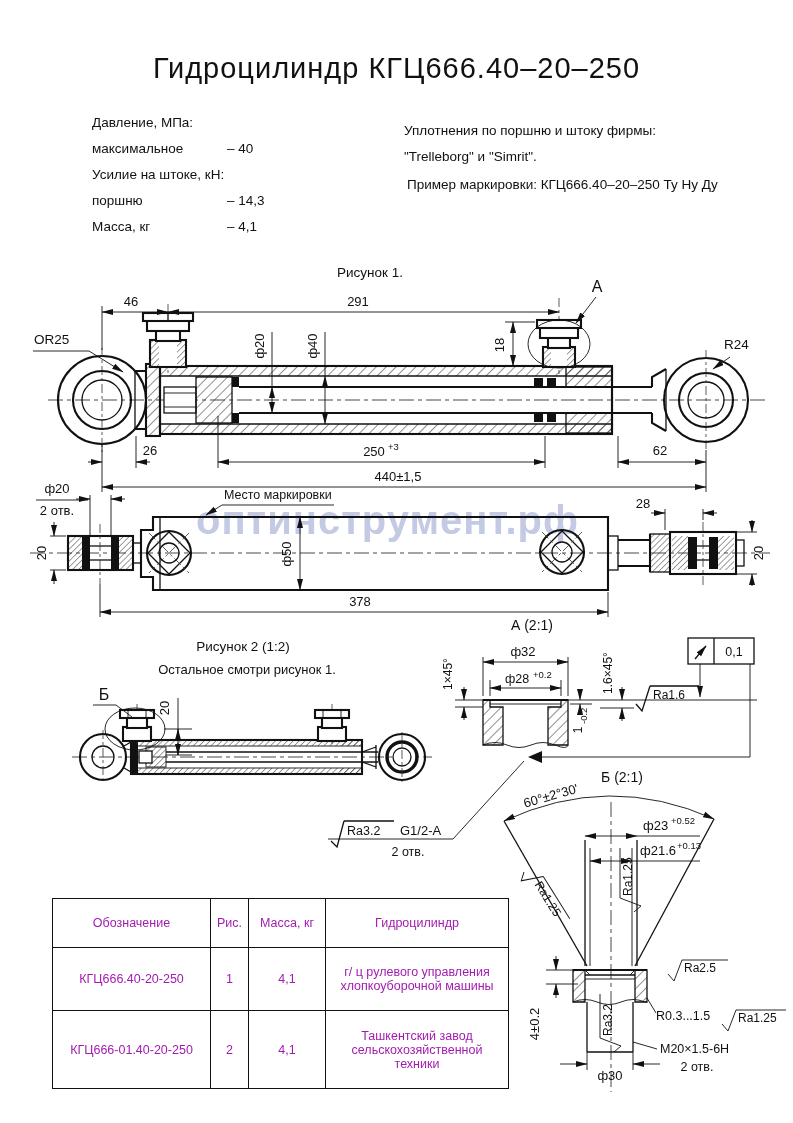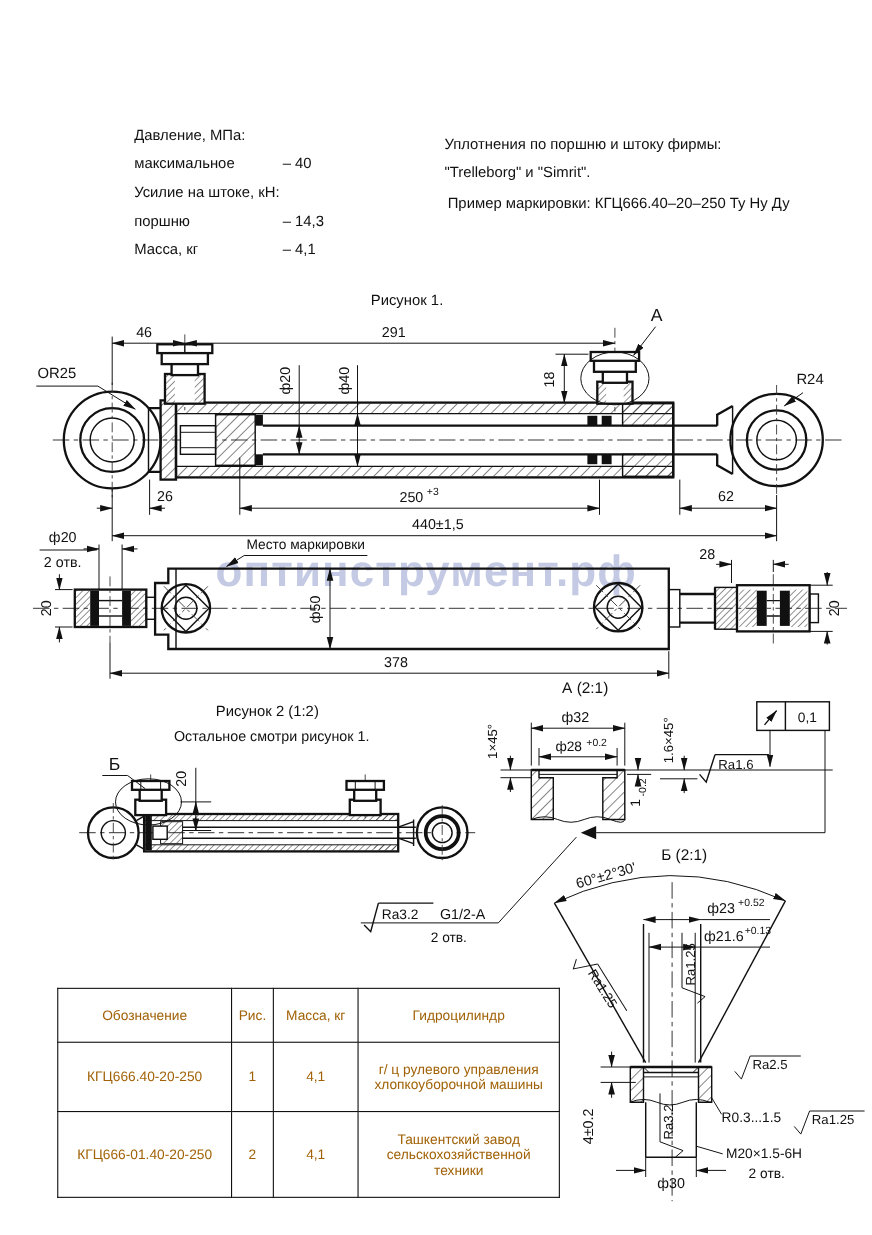--- a/index.html
+++ b/index.html
@@ -3,21 +3,21 @@
 <meta charset="utf-8">
 <style>
   html,body{margin:0;padding:0;background:#fff;}
   #page{position:relative;width:793px;height:1123px;background:#fff;overflow:hidden;
         font-family:"Liberation Sans","DejaVu Sans",sans-serif;color:#111;}
   
   #title{position:absolute;left:0;top:52px;width:793px;text-align:center;
          font-size:29px;letter-spacing:1px;color:#111;}
   #specs{position:absolute;left:92px;top:110px;font-size:13.5px;line-height:26px;}
   .spec-row{display:flex;}
-  .spec-label{width:135px;margin-left:30px;}
+  .spec-label{width:135px;}
   .spec-value{white-space:pre;}
   #seals{position:absolute;left:404px;top:118px;font-size:13.5px;line-height:26px;width:370px;}
   #seals .line3{margin-top:2px;padding-left:3px;}
   
   #watermark{position:absolute;left:196px;top:498px;font-size:40px;font-weight:700;
              letter-spacing:1px;color:rgba(148,156,206,0.55);z-index:1;}
   svg{position:absolute;left:0;top:0;z-index:2;}
   .hdr,#specs,#seals{z-index:3;position:absolute;}
   
   .s2{stroke:#111;stroke-width:2.1;}
@@ -28,29 +28,30 @@
   .cl2{stroke:#333;stroke-width:0.8;stroke-dasharray:9 3 3 3;}
   .blk{fill:#111;stroke:none;}
   .tx{font-family:"Liberation Sans","DejaVu Sans",sans-serif;fill:#111;stroke:none;}
   .f16{font-size:16px;}.f14{font-size:14px;}.f135{font-size:13.5px;}
   .f13{font-size:13px;}.f125{font-size:12.5px;}.f12{font-size:12px;}.f9{font-size:9.5px;}
   .mid{text-anchor:middle;}
   
   #spec-table{position:absolute;left:52px;top:898px;z-index:3;border-collapse:collapse;
               font-size:12.5px;table-layout:fixed;}
   #spec-table td,#spec-table th{border:1.6px solid #111;text-align:center;vertical-align:middle;
-              padding:17px 4px;font-weight:normal;color:#a16207;background:transparent;}
+              padding:17px 4px;font-weight:normal;color:#a21caf;background:transparent;}
 </style>
 </head>
 <body>
 
 <div id="page">
 
   <div id="watermark">оптинструмент.рф</div>
 
+  <div id="title" class="hdr">Гидроцилиндр КГЦ666.40–20–250</div>
 
   <div id="specs">
     <div class="spec-row">
         <span class="spec-label">Давление, МПа:</span>
         <span class="spec-value"></span>
       </div>
     <div class="spec-row">
         <span class="spec-label">максимальное</span>
         <span class="spec-value">– 40</span>
       </div>

